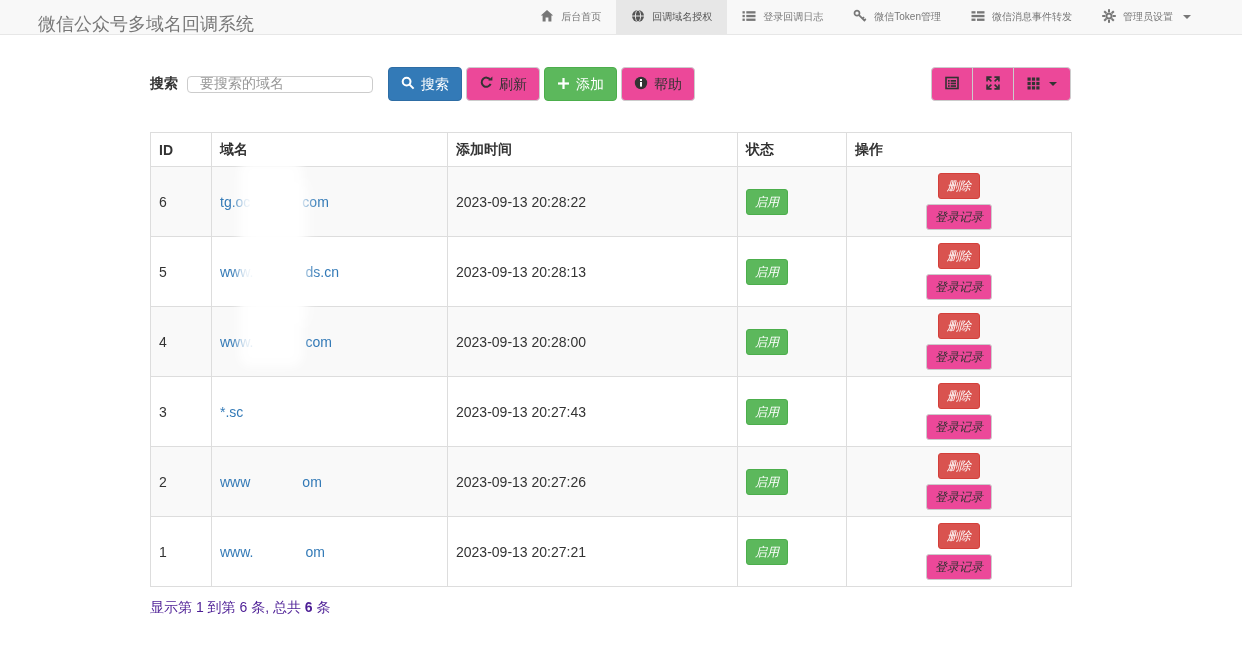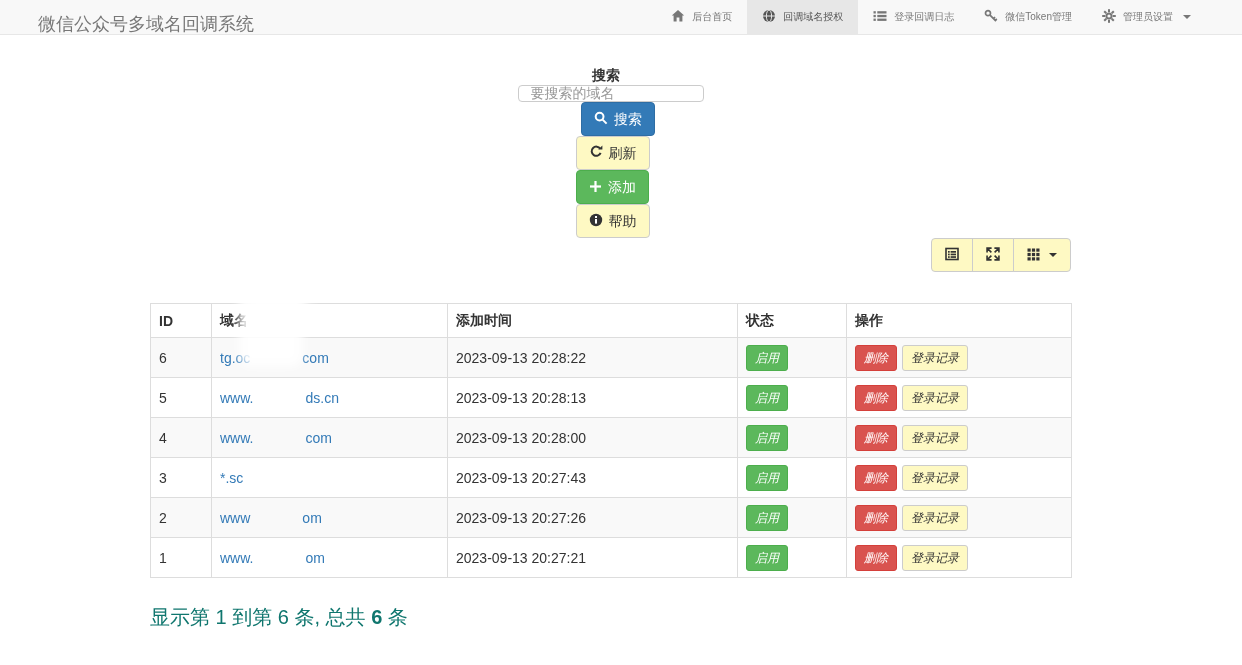--- a/index.html
+++ b/index.html
@@ -22,53 +22,53 @@
     font-size:10px; cursor:pointer; text-decoration:none; white-space:nowrap;
   }
   .nav-item.active { background:#e7e7e7; color:#555; }
   .nav-item svg { flex:0 0 auto; }
   .caret {
     display:inline-block; width:0; height:0; margin-left:3px; vertical-align:middle;
     border-left:4px solid transparent; border-right:4px solid transparent; border-top:4px solid currentColor;
   }
   
   .main { margin:32px 171px 0 150px; }
-  .toolbar { display:flex; align-items:center;flex-direction:column; }
+  .toolbar { display:flex; align-items:center; }
   .search-label { font-weight:bold; margin-right:9px; color:#333; }
   .search-input {
     width:186px; height:17px; padding:6px 12px; border:1px solid #ccc; border-radius:4px;
     font-size:14px; color:#555; font-family:Liberation Serif, serif; outline:none;
   }
   .search-input::placeholder { color:#999; }
   .btn {
     display:inline-flex; align-items:center; justify-content:center; gap:6px;
     height:34px; padding:0 12px; border-radius:4px; font-size:14px; line-height:1;
-    border:1px solid #ccc; background:#fef9c3; color:#333; cursor:pointer; font-family:inherit; white-space:nowrap;
+    border:1px solid #ccc; background:#ec4899; color:#333; cursor:pointer; font-family:inherit; white-space:nowrap;
   }
   .btn-primary { background:#337ab7; border-color:#2e6da4; color:#fff; }
   .btn-success { background:#5cb85c; border-color:#4cae4c; color:#fff; }
   .btn-danger  { background:#d9534f; border-color:#d43f3a; color:#fff; }
   .ml { margin-left:15px; }
   .ml4 { margin-left:4px; }
   .btn-group { margin-left:auto; display:flex; }
   .btn-group .btn { border-radius:0; margin-left:-1px; padding:0 13px; color:#333; }
   .btn-group .btn:first-child { border-radius:4px 0 0 4px; margin-left:0; }
   .btn-group .btn:last-child { border-radius:0 4px 4px 0; }
   
   table { width:100%; border-collapse:collapse; margin-top:31px; table-layout:fixed; }
   th, td { border:1px solid #ddd; padding:6px 8px; text-align:left; vertical-align:middle; font-size:14px; }
   th { height:34px; font-weight:bold; color:#333; }
   td { height:40px; color:#333; }
   tbody tr:nth-child(odd) { background:#f9f9f9; }
   a.domain { color:#337ab7; text-decoration:none; cursor:pointer; }
   .censor-gap { display:inline-block; width:52px; }
   .btn-sm { height:26px; padding:0 8px; font-size:12px; border-radius:3px; gap:4px;font-style:italic; }
-  .actions { display:flex; align-items:center; gap:5px; }
-  
-  .page-info { margin-top:26px; color:#0f766e; font-size:20px; }
+  .actions { display:flex; align-items:center; gap:5px;flex-direction:column; }
+  
+  .page-info { margin-top:12px; color:#4c1d95; font-size:14px; }
   
   .censor-blob {
     position:absolute; pointer-events:none; background:rgba(255,255,255,0.88);
     filter:blur(5px); border-radius:12px; z-index:5;
   }
   .blob-a { left:239px; top:160px; width:64px; height:207px; }
   .blob-b { left:251px; top:178px; width:56px; height:150px; filter:blur(8px); background:rgba(255,255,255,0.8); }
 </style>
 </head>
 <body>
@@ -102,20 +102,30 @@
         <span>登录回调日志</span>
       </a>
       <a class="nav-item">
         <span><svg width="14" height="14" viewBox="0 0 14 14" fill="none" stroke="currentColor">
             <circle cx="4" cy="4.2" r="2.5" stroke-width="1.7"></circle>
             <line x1="6" y1="6.2" x2="12" y2="12.2" stroke-width="1.7"></line>
             <line x1="9.4" y1="9.6" x2="11" y2="8" stroke-width="1.7"></line>
             <line x1="11.2" y1="11.4" x2="12.8" y2="9.8" stroke-width="1.7"></line>
           </svg></span>
         <span>微信Token管理</span>
+      </a>
+      <a class="nav-item">
+        <span><svg width="14" height="14" viewBox="0 0 14 14" fill="currentColor">
+            <rect x="0.5" y="2.2" width="4" height="2.3"></rect>
+            <rect x="6" y="2.2" width="7.5" height="2.3"></rect>
+            <rect x="0.5" y="5.9" width="13" height="2.3"></rect>
+            <rect x="0.5" y="9.6" width="4" height="2.3"></rect>
+            <rect x="6" y="9.6" width="7.5" height="2.3"></rect>
+          </svg></span>
+        <span>微信消息事件转发</span>
       </a>
       <a class="nav-item">
         <span><svg width="14" height="14" viewBox="0 0 14 14">
             <g fill="currentColor">
               <rect x="6" y="0.2" width="2" height="3"></rect>
               <rect x="6" y="10.8" width="2" height="3"></rect>
               <rect x="0.2" y="6" width="3" height="2"></rect>
               <rect x="10.8" y="6" width="3" height="2"></rect>
               <g transform="rotate(45 7 7)">
                 <rect x="6" y="0.2" width="2" height="3"></rect>

